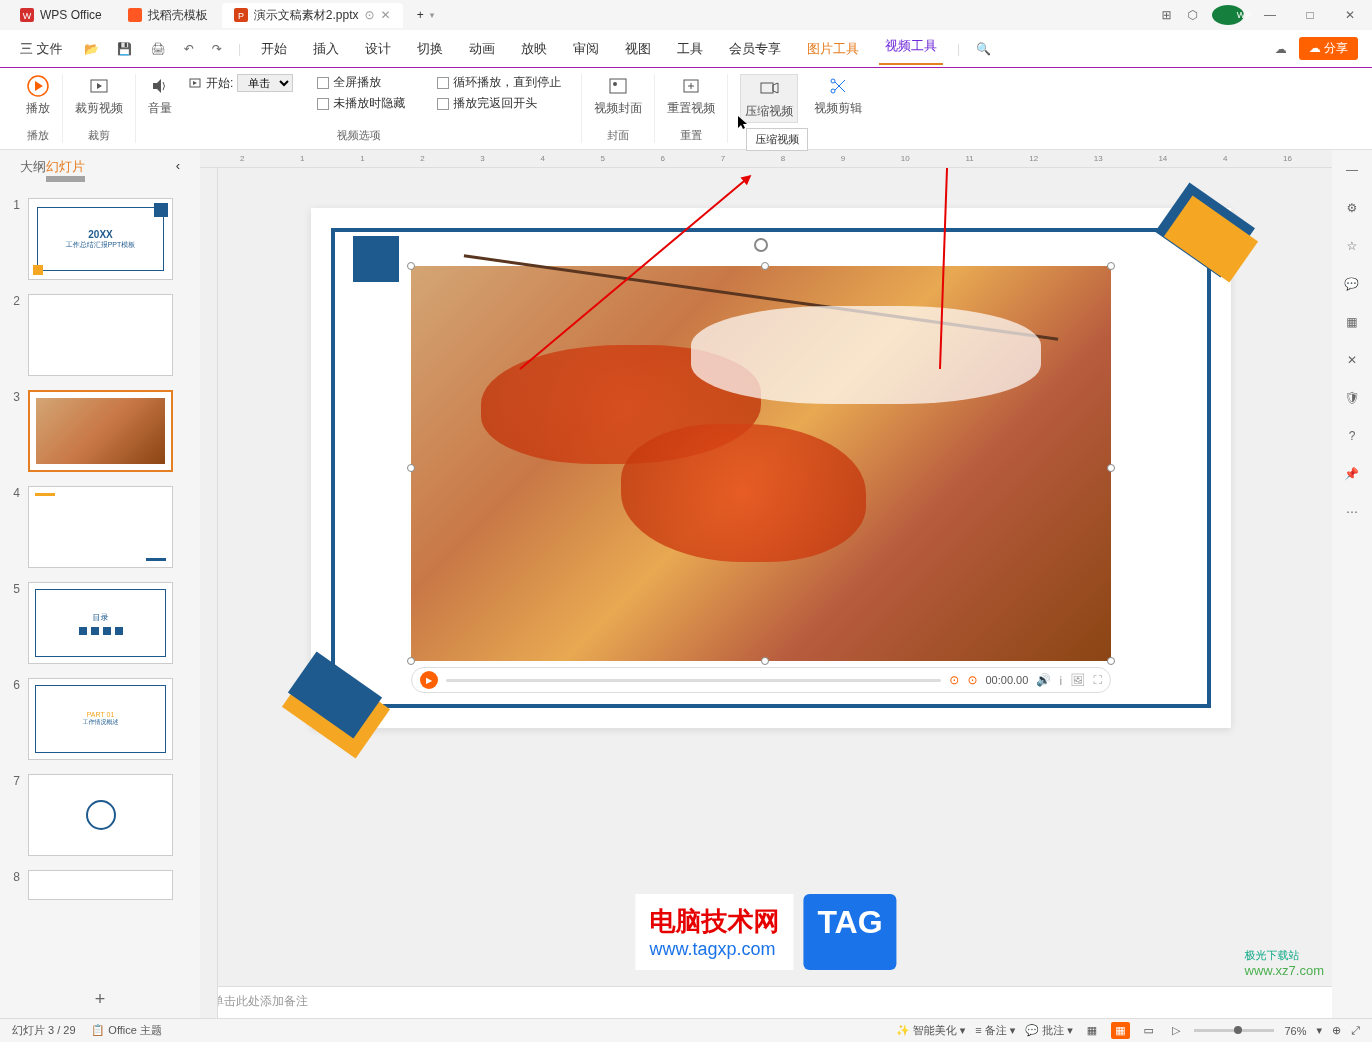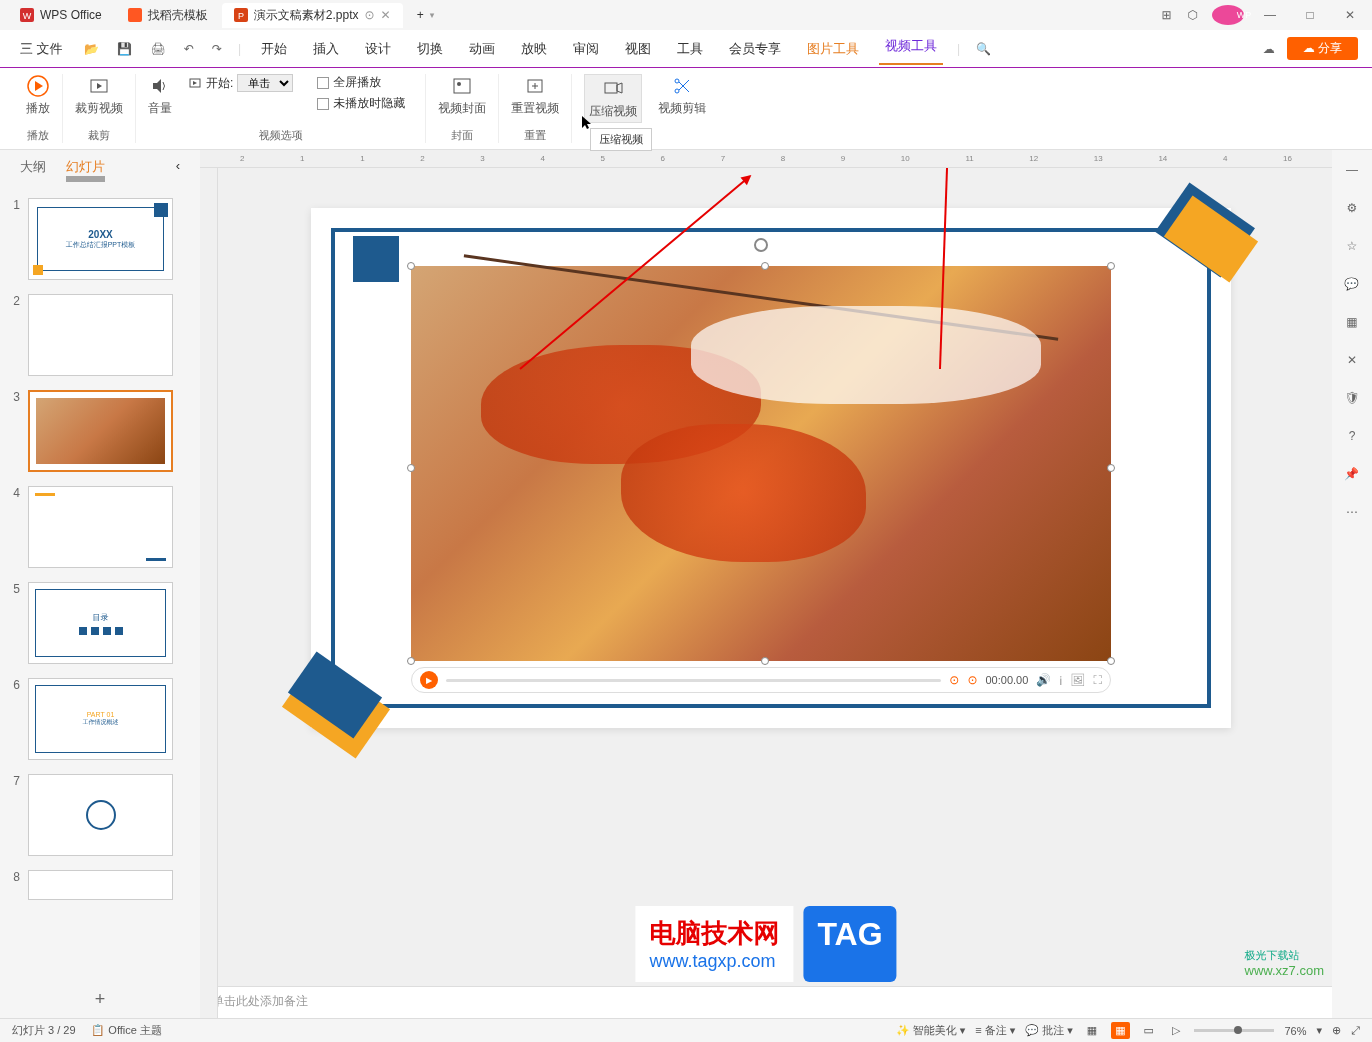--- a/index.html
+++ b/index.html
@@ -5,47 +5,47 @@
 * { margin: 0; padding: 0; box-sizing: border-box; font-family: "Microsoft YaHei", Arial, sans-serif; }
 body { background: #f5f5f5; width: 1372px; height: 1042px; overflow: hidden; font-size: 12px; color: #333; }
 
 .title-bar { height: 30px; background: #f5f5f5; display: flex; align-items: center; padding: 0 8px; }
 .title-tabs { display: flex; gap: 2px; }
 .title-tab { padding: 4px 12px; display: flex; align-items: center; gap: 6px; border-radius: 4px 4px 0 0; }
 .title-tab.active { background: #fff; }
 .title-tab .close { color: #999; }
 .title-right { margin-left: auto; display: flex; gap: 12px; align-items: center; }
 .win-btn { width: 28px; text-align: center; color: #666; }
-.avatar { width: 20px; height: 20px; background: #ec4899; border-radius: 50%; color: #fff; display: flex; align-items: center; justify-content: center; font-size: 9px; padding-left: 32px; }
+.avatar { width: 20px; height: 20px; background: #15803d; border-radius: 50%; color: #fff; display: flex; align-items: center; justify-content: center; font-size: 9px; padding-left: 32px; }
 
 .menu-bar { height: 38px; background: #fff; display: flex; align-items: center; padding: 0 14px; border-bottom: 1px solid #a21caf; }
 .menu-left { display: flex; gap: 14px; align-items: center; }
 .menu-item { padding: 4px 6px; color: #333; font-size: 13px; }
 .menu-item.orange { color: #e67e22; }
 .menu-item.active-tab { color: #6d28d9; border-bottom: 2px solid #e67e22; padding-bottom: 8px; }
 .menu-right { margin-left: auto; display: flex; gap: 10px; align-items: center; }
-.share-btn { background: #ff6000; color: #fff; padding: 3px 16px; border-radius: 3px; font-size: 12px; }
+.share-btn { background: #ff6000; color: #fff; padding: 3px 10px; border-radius: 3px; font-size: 12px; }
 .icon-btn { color: #666; padding: 2px; }
 
 .ribbon { height: 82px; background: #fff; display: flex; padding: 6px 14px; border-bottom: 1px solid #e0e0e0; }
 .ribbon-group { display: flex; flex-direction: column; align-items: center; padding: 0 12px; border-right: 1px solid #eee; }
 .ribbon-group:last-child { border-right: none; }
 .ribbon-row { display: flex; gap: 16px; }
 .ribbon-btn { display: flex; flex-direction: column; align-items: center; gap: 2px; color: #555; }
 .ribbon-btn .icn { width: 24px; height: 24px; display: flex; align-items: center; justify-content: center; }
 .ribbon-label { font-size: 11px; color: #666; margin-top: auto; }
 .ribbon-opts { display: flex; flex-direction: column; gap: 4px; padding: 0 8px; }
 .ribbon-opt { display: flex; align-items: center; gap: 4px; font-size: 12px; }
 .chk { width: 12px; height: 12px; border: 1px solid #999; }
 .sel { border: 1px solid #ccc; padding: 1px 6px; font-size: 11px; }
 .tooltip { position: absolute; background: #fff; border: 1px solid #ccc; padding: 3px 8px; font-size: 11px; z-index: 100; }
 
 .workspace { display: flex; height: calc(100% - 30px - 38px - 82px - 24px); }
 .left-panel { width: 200px; background: #f5f5f5; display: flex; flex-direction: column; }
-.panel-tabs { display: flex; gap: 20px; padding: 8px 20px; font-size: 13px; }
+.panel-tabs { display: flex; padding: 8px 20px; font-size: 13px; }
 .panel-tab { color: #666; }
 .panel-tab.active { color: #e67e22; border-bottom: 6px solid #a3a3a3; }
 .collapse-btn { margin-left: auto; }
 .thumbs { flex: 1; overflow-y: auto; padding: 8px; }
 .thumb-row { display: flex; align-items: flex-start; gap: 8px; margin-bottom: 14px; }
 .thumb-num { width: 12px; text-align: right; color: #666; font-size: 12px; }
 .thumb { width: 145px; height: 82px; background: #fff; border: 1px solid #ccc; position: relative; }
 .thumb.selected { border: 2px solid #e67e22; }
 .add-slide { text-align: center; padding: 8px; font-size: 18px; color: #666; }
 
@@ -75,21 +75,21 @@
 .status-bar { height: 24px; background: #f5f5f5; border-top: 1px solid #ddd; display: flex; align-items: center; padding: 0 12px; font-size: 11px; color: #555; }
 .status-right { margin-left: auto; display: flex; gap: 10px; align-items: center; }
 .zoom-slider { width: 80px; height: 3px; background: #ccc; position: relative; }
 .zoom-thumb { position: absolute; width: 8px; height: 8px; background: #666; border-radius: 50%; top: -3px; left: 50%; }
 .view-btn { padding: 2px 4px; }
 .view-btn.active { background: #ff6000; color: #fff; border-radius: 2px; }
 
 .arrow-line { position: absolute; background: #e60000; height: 2px; transform-origin: left center; z-index: 50; }
 .arrow-line::after { content: ''; position: absolute; right: -2px; top: -4px; border-left: 10px solid #e60000; border-top: 5px solid transparent; border-bottom: 5px solid transparent; }
 
-.watermark { position: absolute; bottom: 4px; left: 50%; transform: translateX(-50%); display: flex; gap: 10px; z-index: 60; }
+.watermark { position: absolute; bottom: 16px; left: 50%; transform: translateX(-50%); display: flex; gap: 10px; z-index: 60; }
 .wm-text { background: #fff; padding: 10px 14px; }
 .wm-text .red { color: #e60000; font-size: 26px; font-weight: bold; }
 .wm-text .url { color: #1a73e8; font-size: 18px; }
 .wm-tag { background: #1a73e8; color: #fff; padding: 10px 14px; font-size: 32px; font-weight: bold; border-radius: 6px; }
 .wm-logo { position: absolute; bottom: 8px; right: 8px; color: #1a8; font-size: 11px; z-index: 60; }
 
 .ruler-ticks { display: flex; justify-content: space-between; padding: 4px 40px 0; }
 .ruler-tick { font-size: 8px; color: #888; }
 
 svg { display: block; }
@@ -219,20 +219,30 @@
       <div class="ribbon-opts">
         <div class="ribbon-opt">
             <div class="chk"></div>
             <span>全屏播放</span>
           </div>
         <div class="ribbon-opt">
             <div class="chk"></div>
             <span>未播放时隐藏</span>
           </div>
       </div>
+      <div class="ribbon-opts">
+        <div class="ribbon-opt">
+            <div class="chk"></div>
+            <span>循环播放，直到停止</span>
+          </div>
+        <div class="ribbon-opt">
+            <div class="chk"></div>
+            <span>播放完返回开头</span>
+          </div>
+      </div>
     </div>
     <div class="ribbon-label">视频选项</div>
   </div>
   <div class="ribbon-group">
     <div class="ribbon-btn">
       <div class="icn">
           <svg width="22" height="22">
             <rect x="3" y="4" width="16" height="14" fill="none" stroke="#555"></rect>
             <circle cx="8" cy="9" r="2" fill="#555"></circle>
           </svg>

